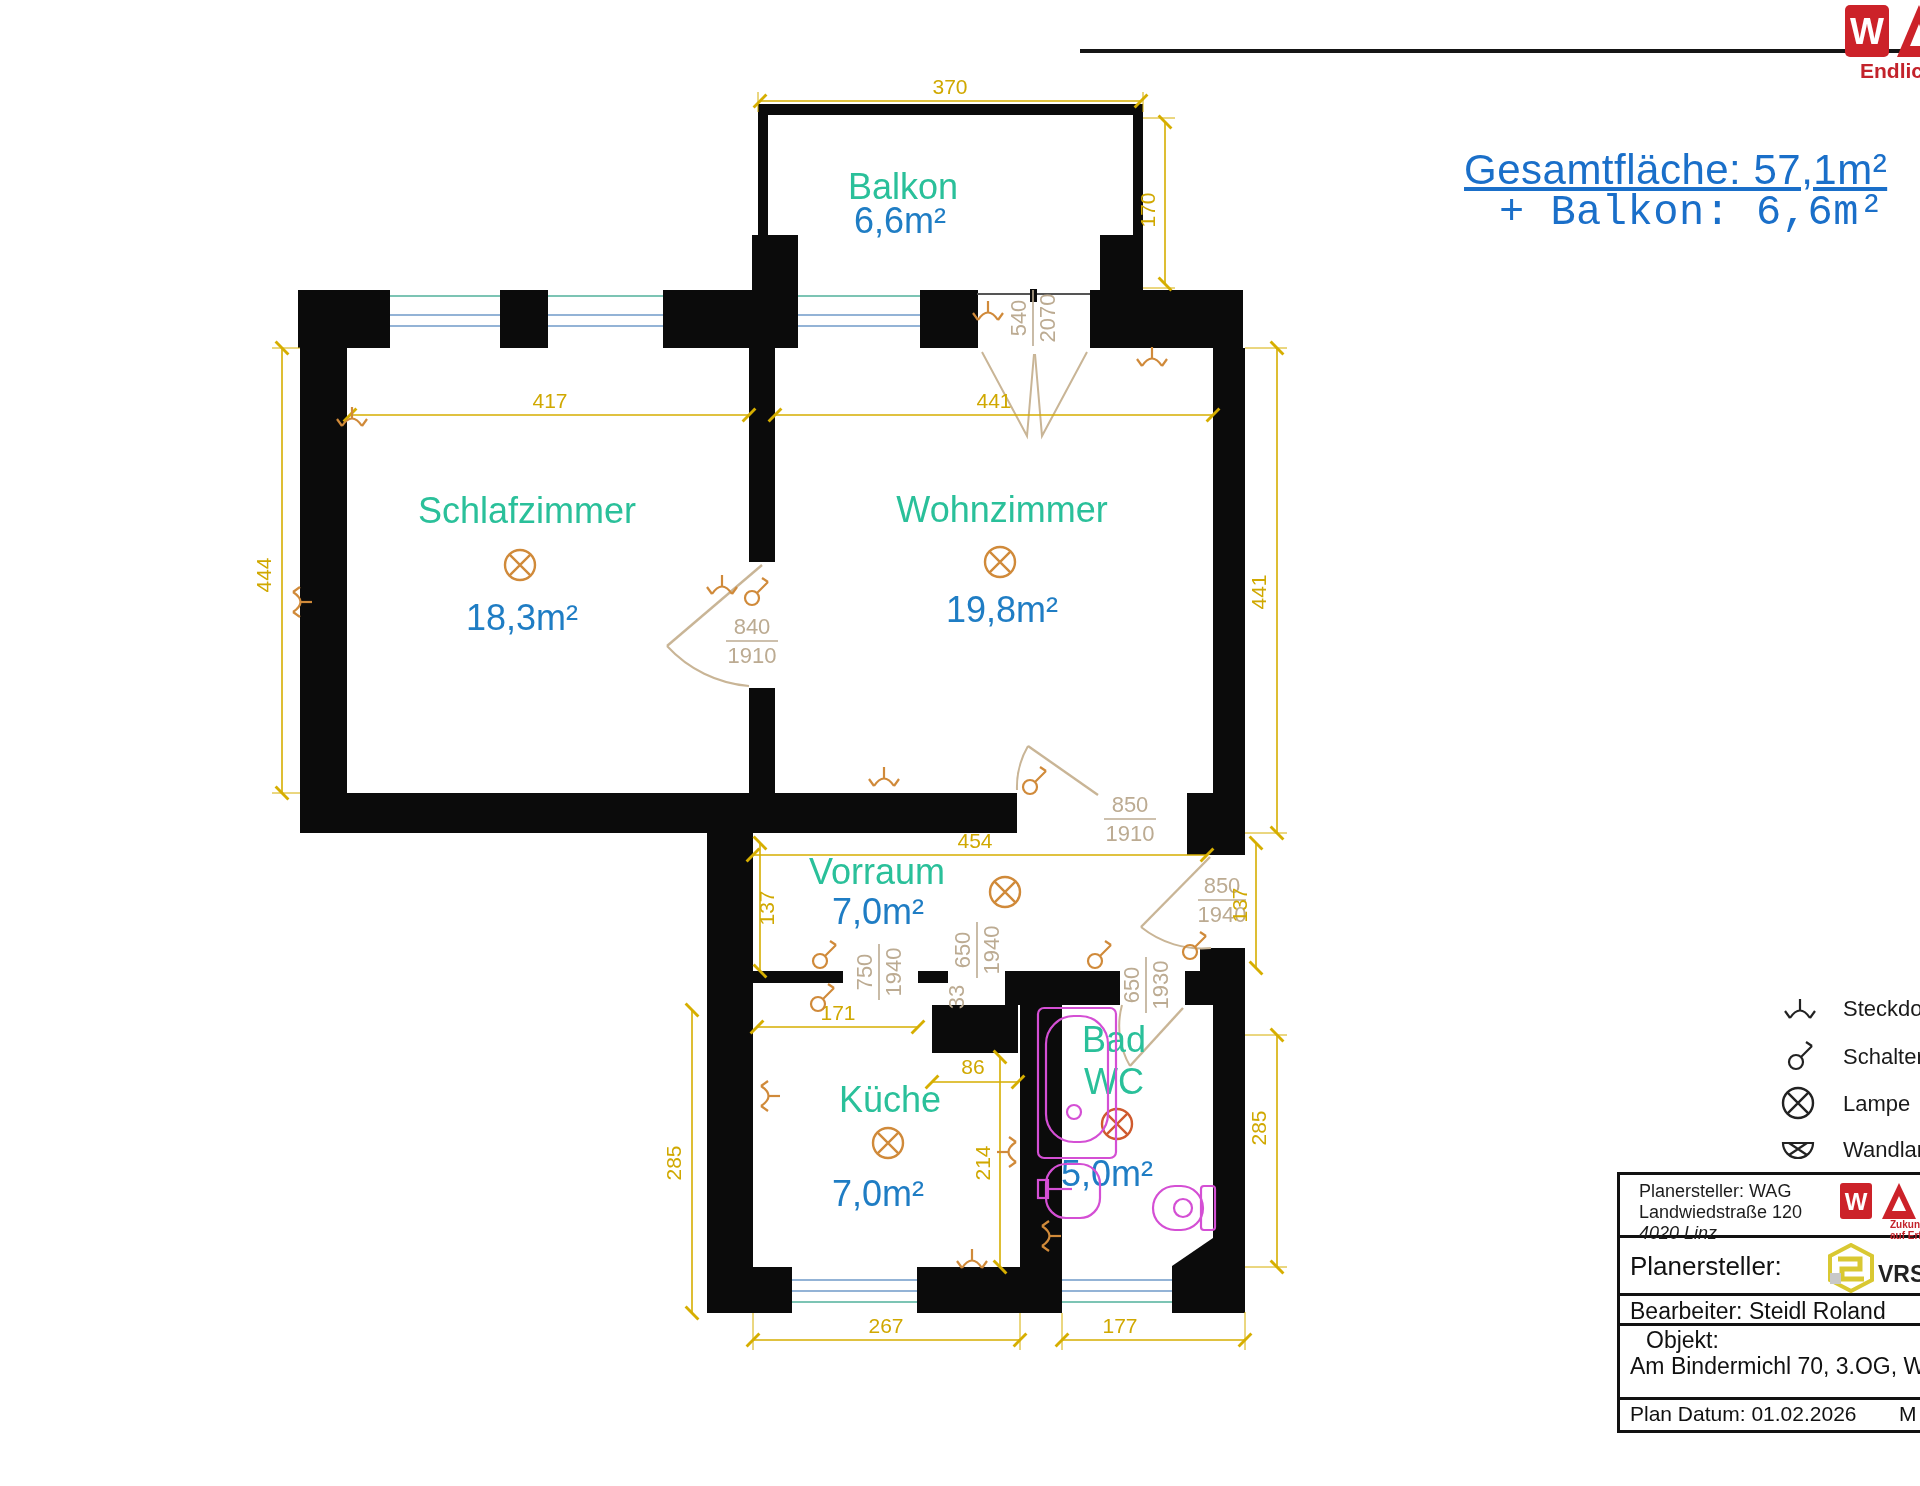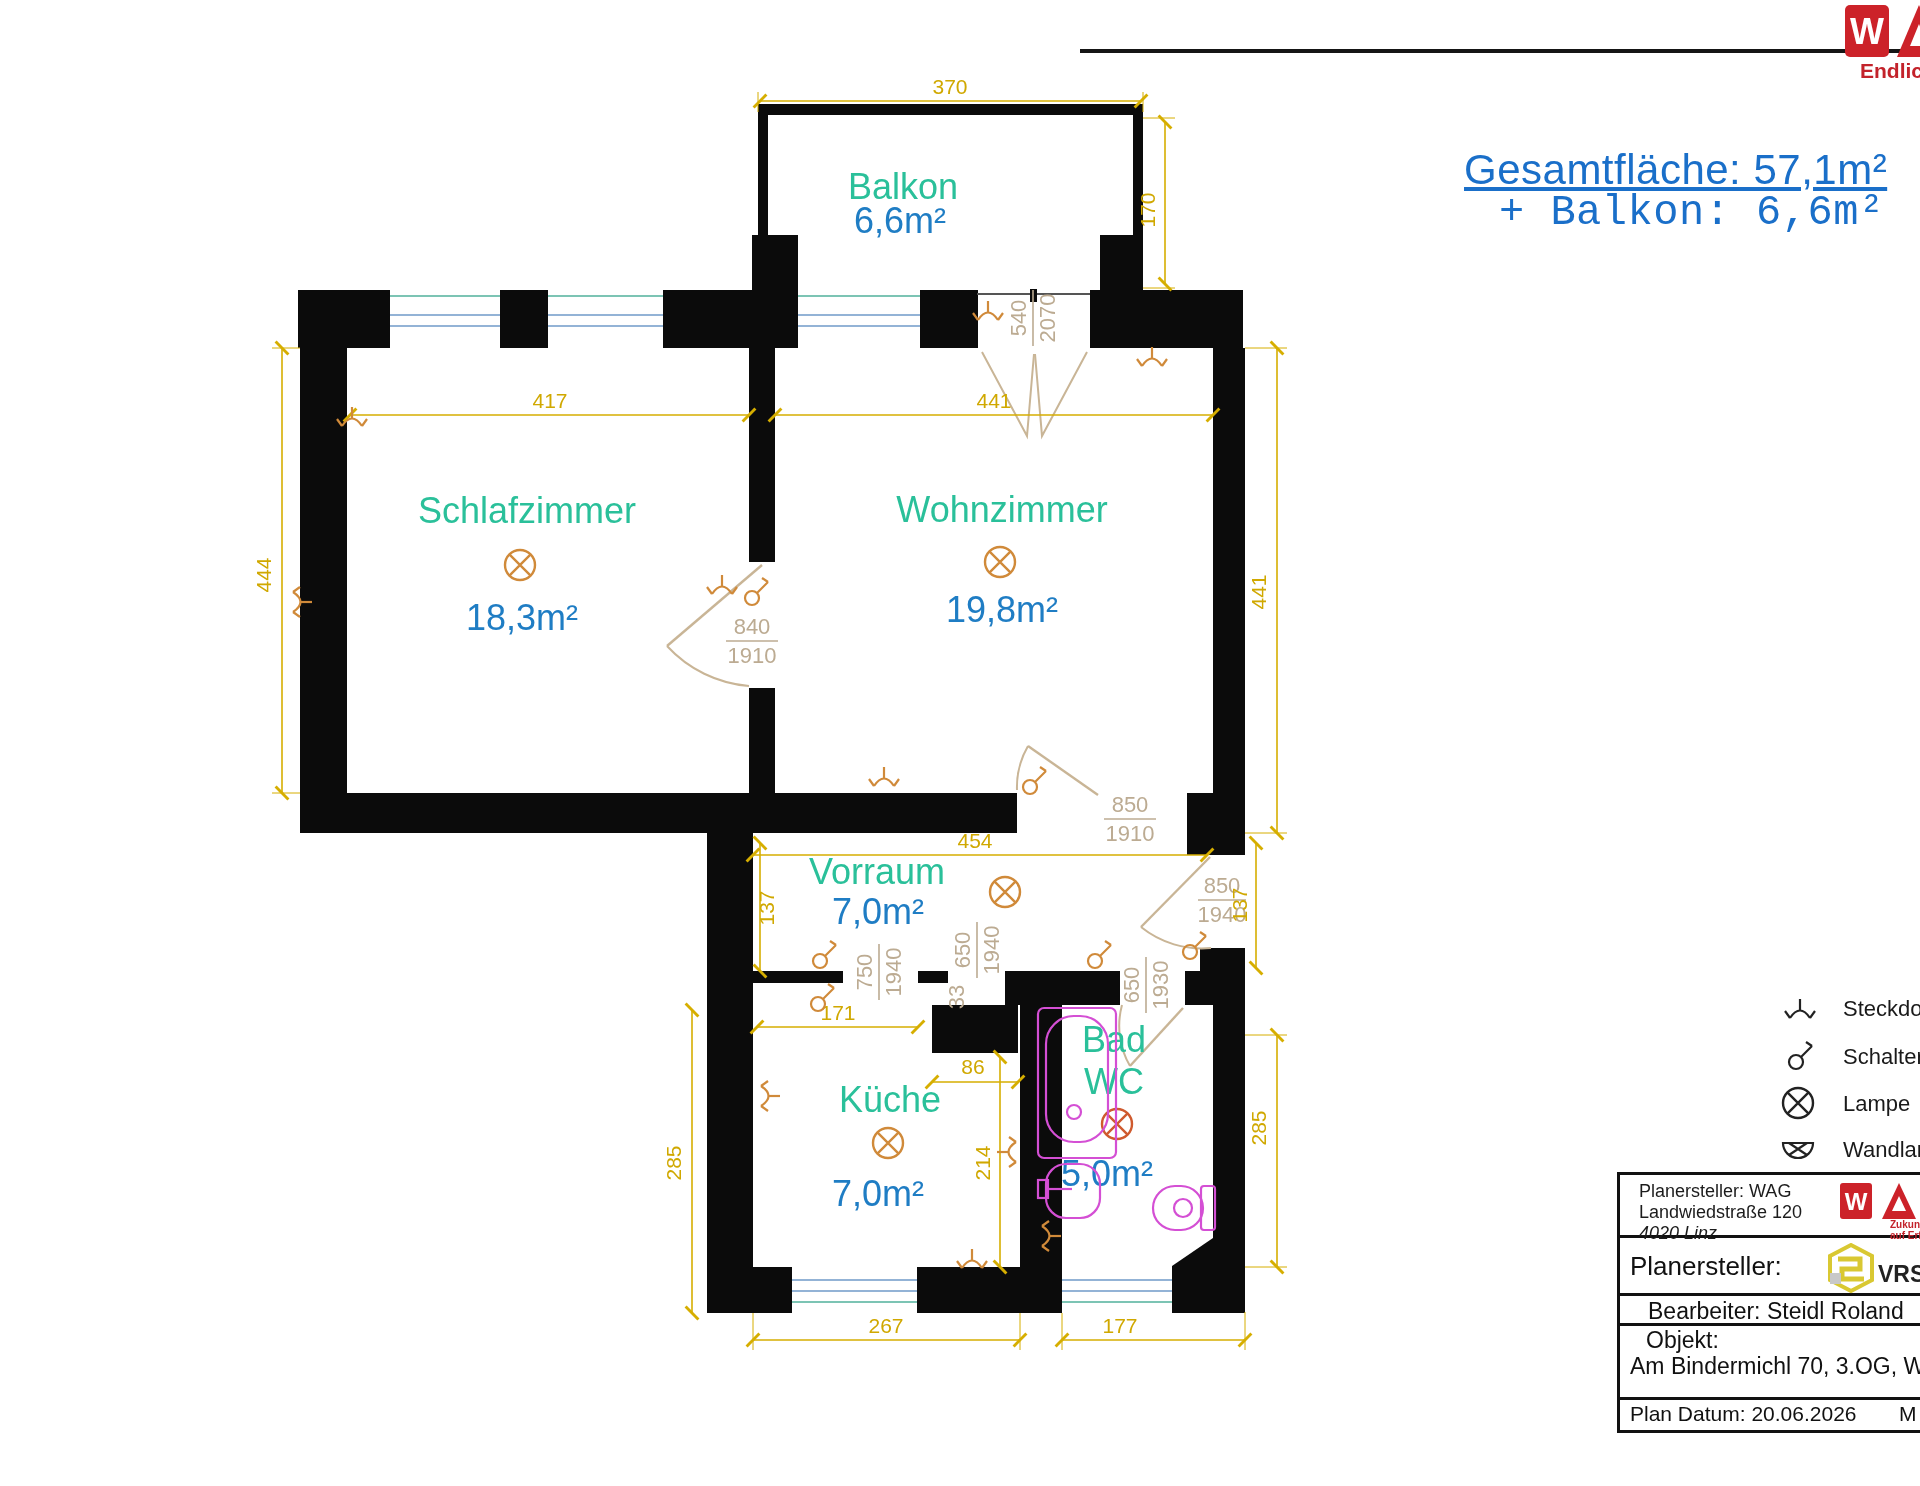--- a/index.html
+++ b/index.html
@@ -335,20 +335,20 @@
   <div class="tb-tag" style="left:270px;top:55px;">auf Erfa</div>
 
   <div class="tb-plan" style="left:10px;top:76px;">Planersteller:</div>
   <svg width="46" height="52" style="left: 208px; top: 68px; position: absolute;">
     <polygon points="23,2 44,13 44,37 23,48 2,37 2,13" fill="none" stroke="#d9c832" stroke-width="4"></polygon>
     <path d="M10,16 L32,16 L32,26 L14,26 L14,36 L36,36" fill="none" stroke="#d9c832" stroke-width="5"></path>
     <rect x="2" y="30" width="11" height="11" fill="#c8c8c8"></rect>
   </svg>
   <div class="vrtext" style="left:258px;top:86px;">VRSt</div>
 
-  <div class="tb-med" style="left:28px;top:123px;">Bearbeiter: Steidl Roland</div>
+  <div class="tb-med" style="left:10px;top:123px;">Bearbeiter: Steidl Roland</div>
   <div class="tb-med" style="left:26px;top:152px;">Objekt:</div>
   <div class="tb-med" style="left:10px;top:178px;">Am Bindermichl 70, 3.OG, WG 7</div>
-  <div class="tb-med" style="left:10px;top:227px;font-size:21px;">Plan Datum: 20.06.2026</div>
+  <div class="tb-med" style="left:10px;top:227px;font-size:21px;">Plan Datum: 01.02.2026</div>
   <div class="tb-med" style="left:279px;top:227px;font-size:21px;">M</div>
 </div>
 
 </div>
 
 </body></html>

